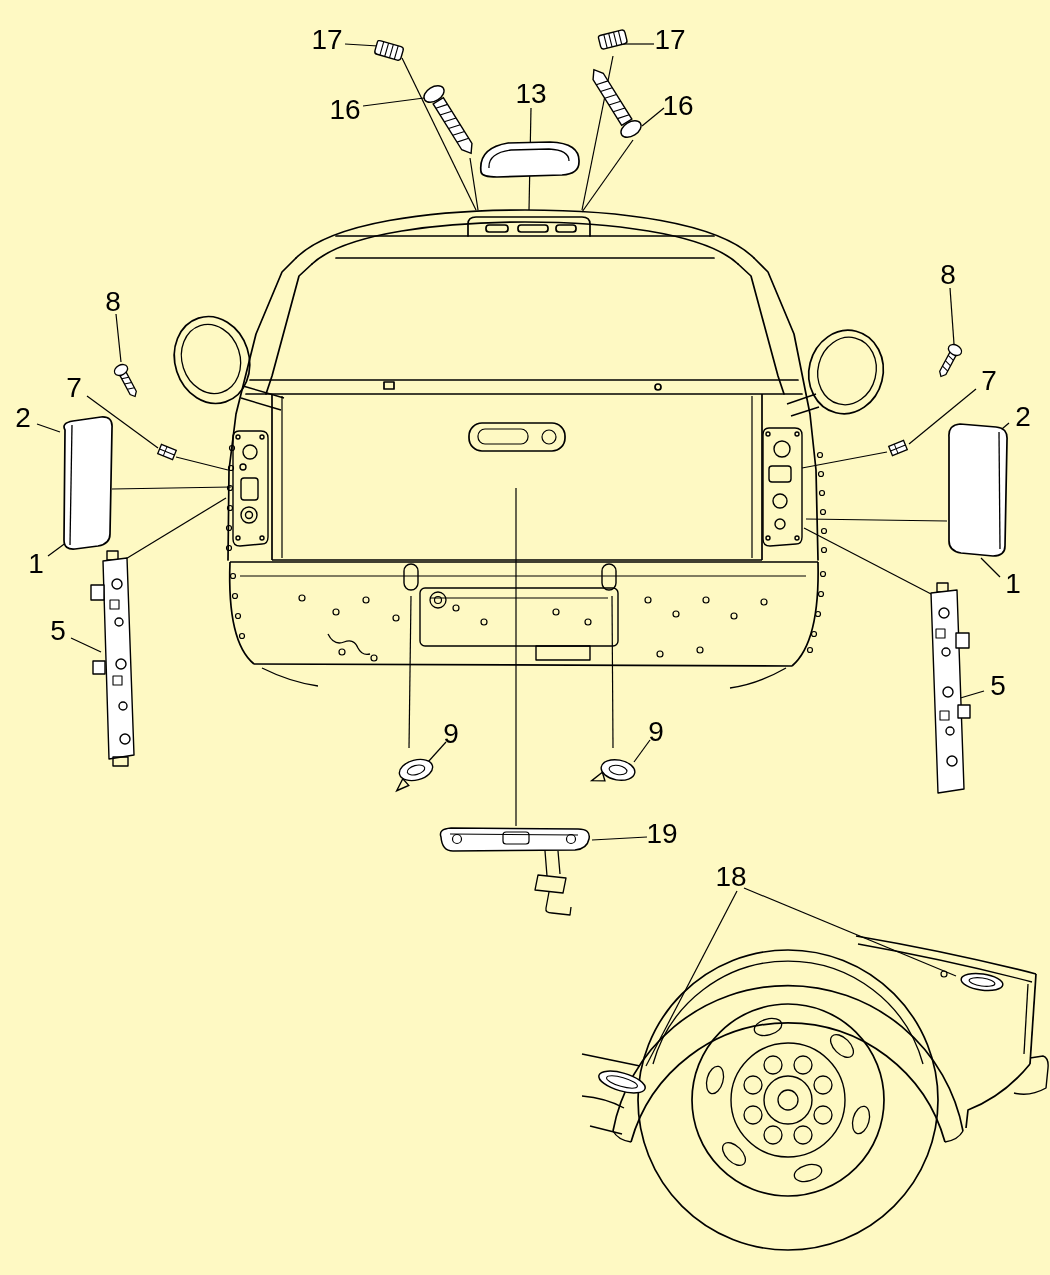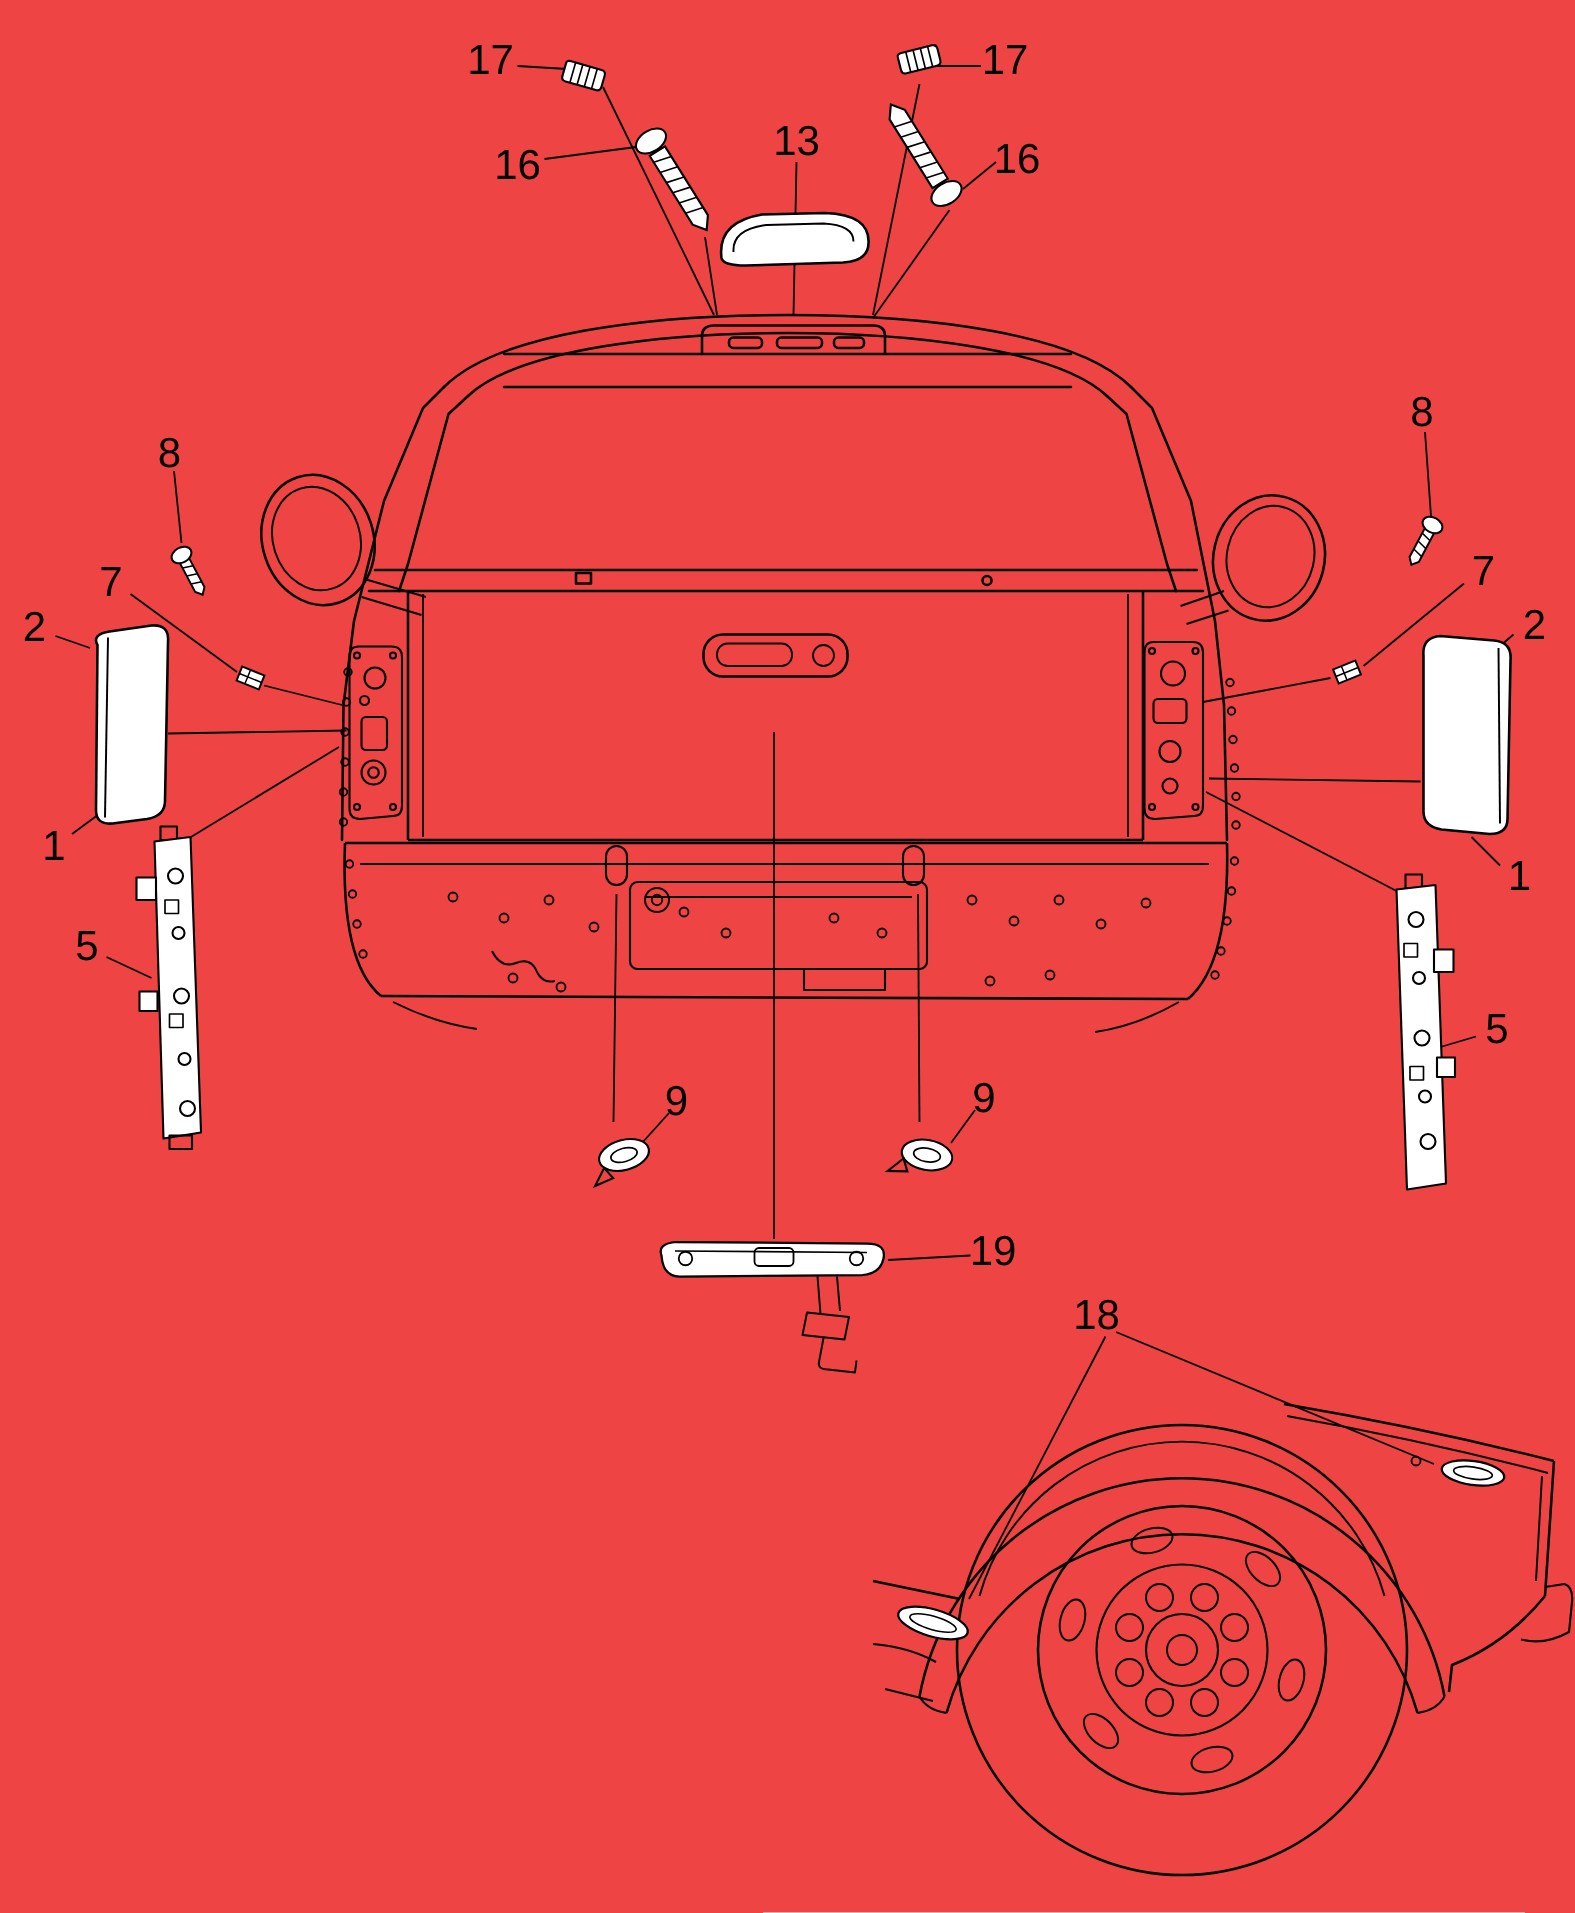--- a/index.html
+++ b/index.html
@@ -1,16 +1,16 @@
 <!DOCTYPE html>
 <html><head>
 <meta charset="utf-8">
 <style>
   html,body{margin:0;padding:0;background:#ffffff;}
-  .canvas{position:relative;width:1050px;height:1275px;background:#ef4444;overflow:hidden;}
+  .canvas{position:relative;width:1050px;height:1275px;background:#fef9c3;overflow:hidden;}
   svg{display:block;}
   .callout{font-family:"Liberation Sans",sans-serif;font-size:28px;fill:#000000;}
 </style>
 </head>
 <body>
 
 <div class="canvas">
 <svg width="1050" height="1275" viewBox="0 0 1050 1275" xmlns="http://www.w3.org/2000/svg">
 
   <g stroke="#000" fill="none" stroke-width="1.7" stroke-linecap="round" stroke-linejoin="round">

